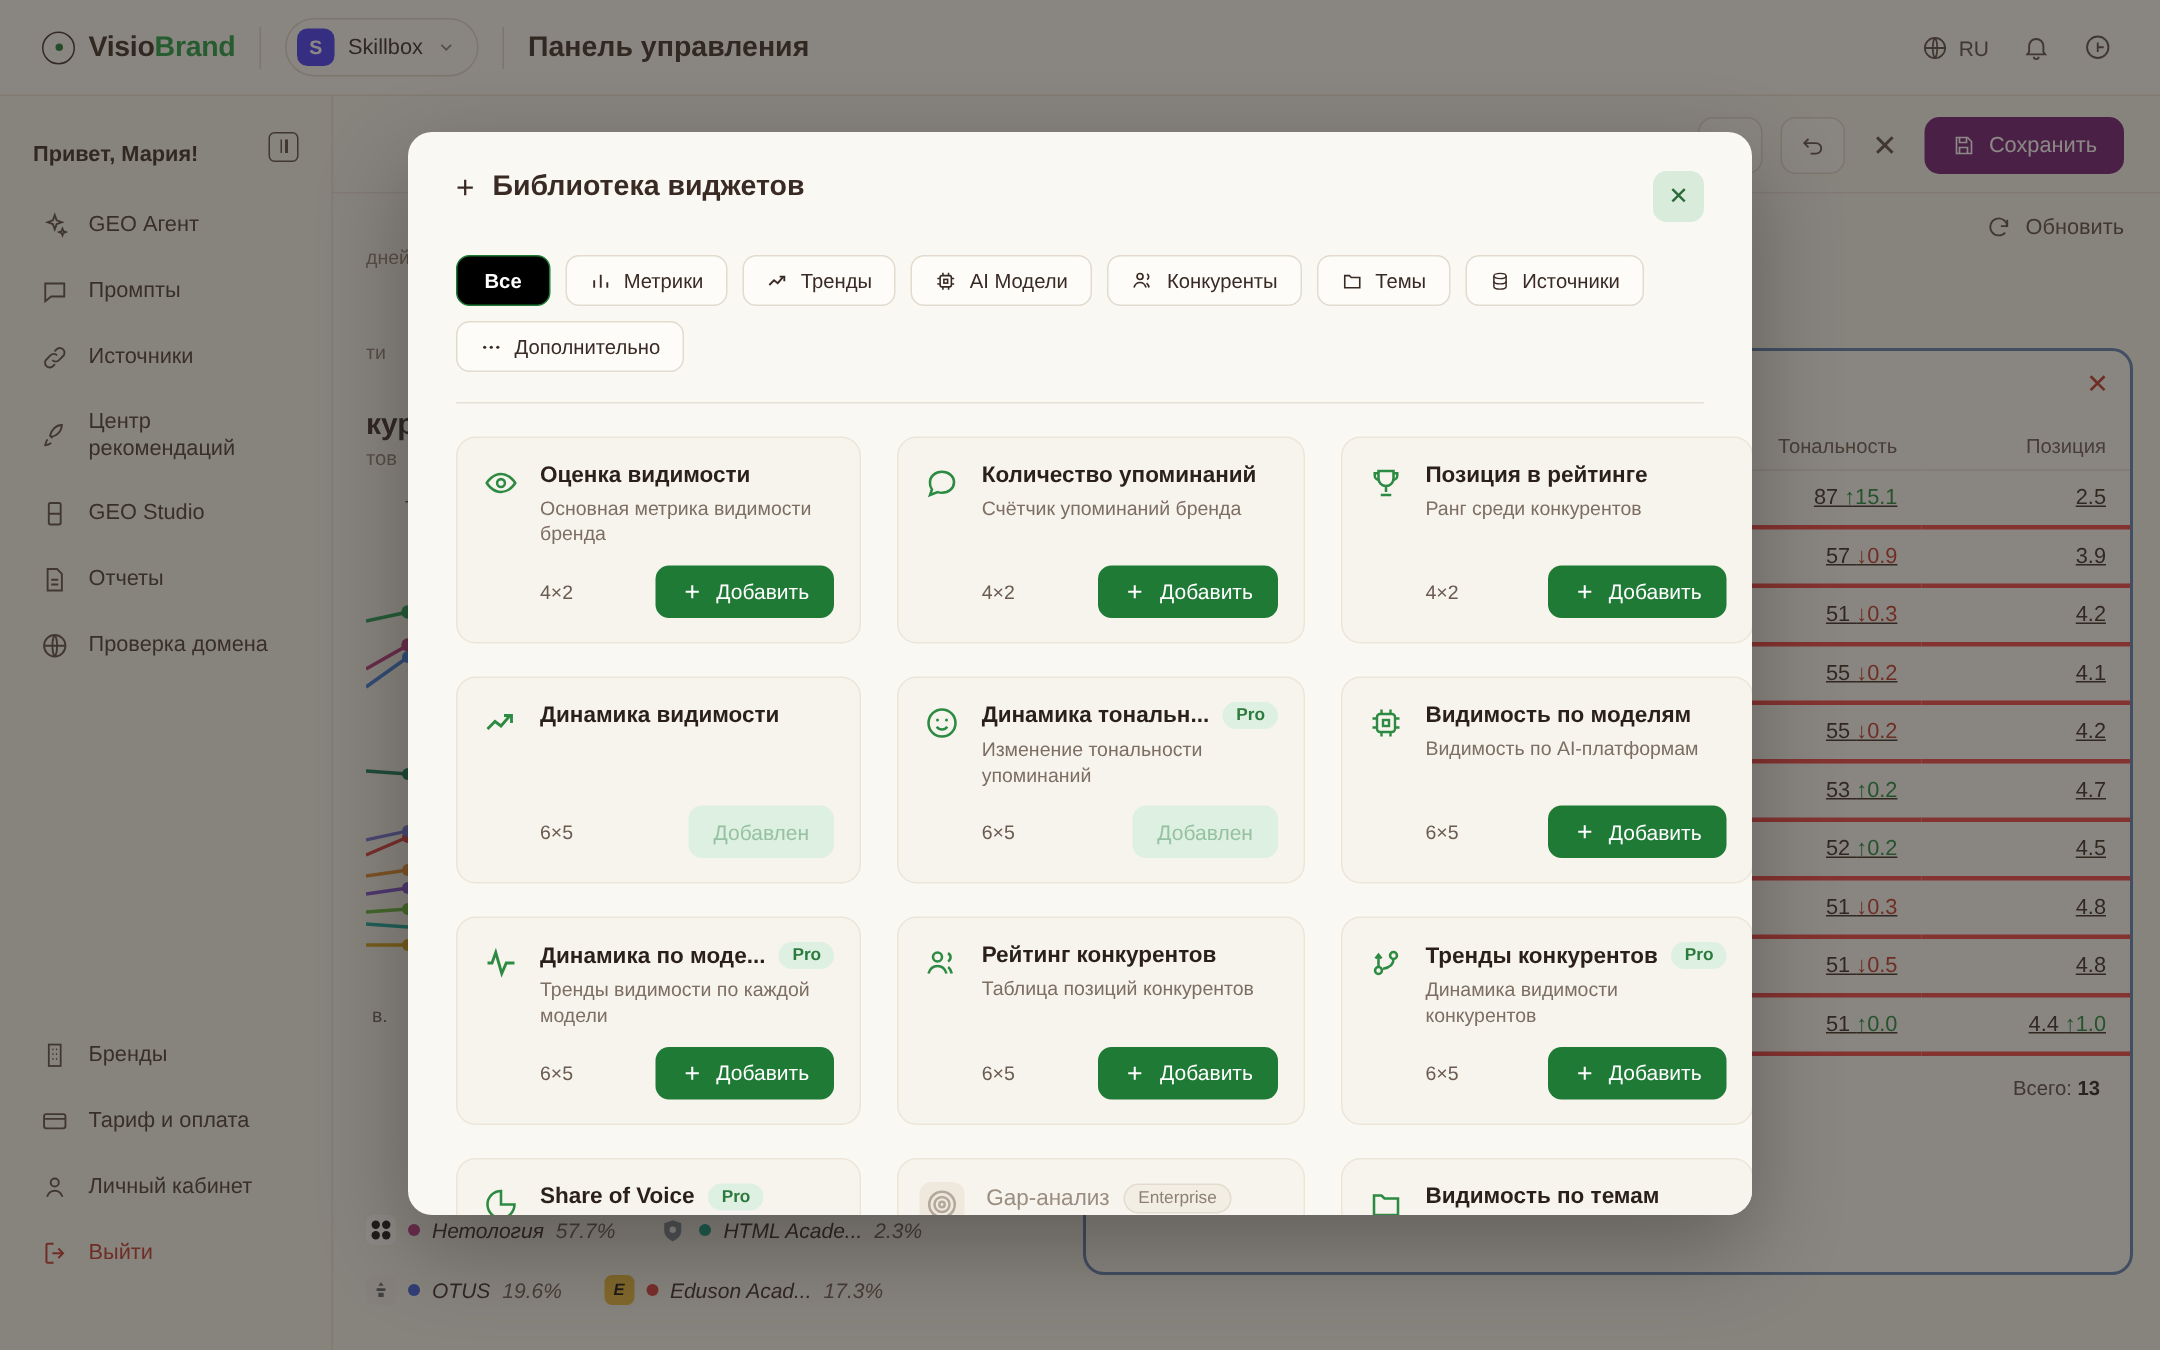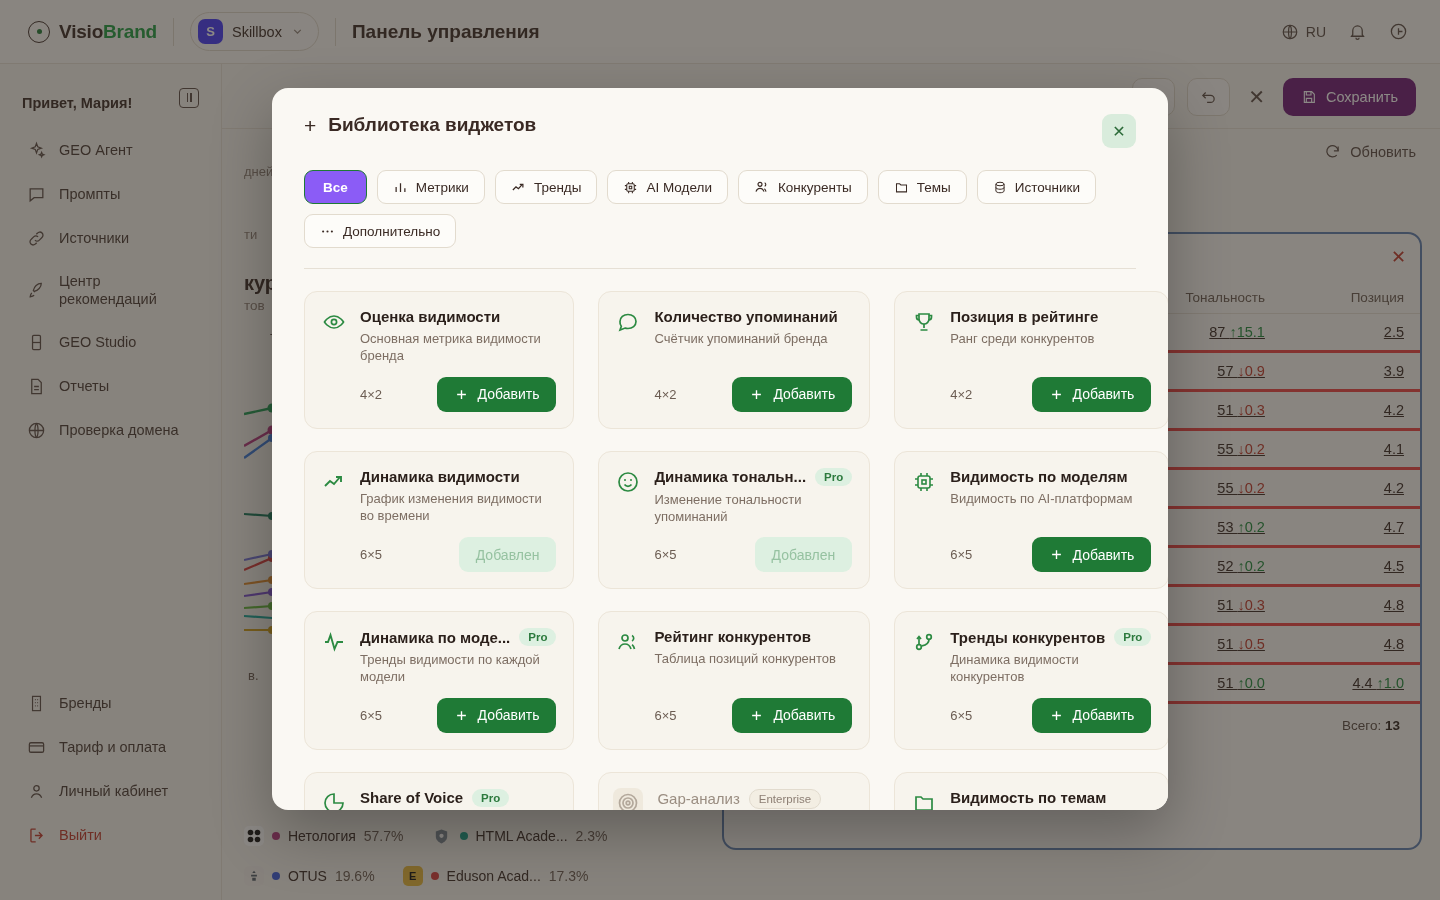--- a/index.html
+++ b/index.html
@@ -82,21 +82,21 @@
   .tb-save { background: #701a75; color: #fff; border-radius: 10px; height: 38px; display:flex; align-items:center; gap:9px; padding: 0 18px; font-size: 14.5px; }
   .refresh-row { display: flex; justify-content: flex-end; padding: 14px 24px; }
   .refresh { display: flex; align-items: center; gap: 9px; color: #5c4d45; font-size: 14.5px; }
 
   .bg-left-col { position: absolute; left: 0; top: 100px; width: 470px; padding: 0 22px; }
   .bg-sub { font-size: 13px; color: #8d7f74; }
   .bg-h { font-size: 20px; font-weight: 700; color: #3a2a24; margin-top: 4px; }
   .bg-h2 { font-size: 13.5px; color: #8d7f74; margin-top: 3px; }
   .bg-chip { font-size: 13.5px; color: #5c4d45; margin-top: 18px; }
   .spark { margin-top: 26px; }
-  .legend-wrap { position: absolute; left: 0; bottom: 4px; width: 480px; padding: 0 22px; }
+  .legend-wrap { position: absolute; left: 0; bottom: 20px; width: 480px; padding: 0 22px; font-style: italic; }
   .legend-row { display: flex; align-items: center; gap: 28px; height: 40px; }
   .lg { display: flex; align-items: center; gap: 8px; font-size: 14px; color: #3a2a24; }
   .lg .fav { width: 20px; height: 20px; border-radius: 5px; display: flex; align-items: center; justify-content: center; font-size: 11px; font-weight: 700; }
   .lg .dt { width: 8px; height: 8px; border-radius: 50%; }
   .lg .pct { color: #6b5c52; }
 
   
   .bg-panel { position: absolute; right: 18px; top: 168px; width: 700px; height: 618px; background: #faf8f3; border: 2px solid #5e7fb0; border-radius: 14px; overflow: hidden; }
   .bg-panel-x { position: absolute; right: 14px; top: 12px; color: #c0392b; font-size: 18px; }
   .tbl { width: 100%; border-collapse: collapse; margin-top: 48px; }
@@ -126,21 +126,21 @@
     background: #d9ecdc; color: #2c6b39; border: none;
     display: flex; align-items: center; justify-content: center; font-size: 16px; cursor: pointer;
   }
   .chips { display: flex; flex-wrap: wrap; gap: 10px; padding: 22px 0 0 0; }
   .chip {
     display: flex; align-items: center; gap: 8px;
     height: 34px; padding: 0 15px; border-radius: 9px;
     border: 1px solid #e2dbce; background: #fdfcf9;
     font-size: 13.5px; color: #3a2a24; cursor: pointer; white-space: nowrap;
   }
-  .chip.active { background: #8b5cf6; border-color: #1f7a36; color: #fff; font-weight: 600; padding: 0 18px; }
+  .chip.active { background: #000000; border-color: #1f7a36; color: #fff; font-weight: 600; padding: 0 18px; }
   .chip svg { display: block; }
   .modal-div { height: 1px; background: #e6e0d5; margin: 20px 0 0 0; }
 
   .grid-scroll { flex: 1; overflow: hidden; padding: 22px 32px 0 32px; position: relative; }
   .grid { display: grid; grid-template-columns: repeat(3, 1fr); gap: 22px 24px; }
   .card {
     background: #f7f4ed; border: 1px solid #ece5d8; border-radius: 13px;
     padding: 16px 17px; display: flex; gap: 14px; min-height: 128px;
   }
   .card .cico { flex: 0 0 24px; width: 24px; height: 24px; color: #2c8a42; margin-top: 2px; }
@@ -683,21 +683,20 @@
           </div>
           <div class="card">
             <span class="cico"><svg width="24" height="24" viewBox="0 0 24 24" fill="none" stroke="currentColor" stroke-width="1.9">
                 <path d="M3 16l5-5 4 3 6-7"></path>
                 <path d="M14 7h5v5"></path>
               </svg></span>
             <div class="card-body">
               <div class="card-title-row">
                 <span class="card-title">Динамика видимости</span>
               </div>
-              <div class="card-desc">График изменения видимости во времени</div>
               <div class="card-foot">
                 <span class="size">6×5</span>
                 <span class="btn-added">Добавлен</span>
               </div>
             </div>
           </div>
           <div class="card">
             <span class="cico"><svg width="24" height="24" viewBox="0 0 24 24" fill="none" stroke="currentColor" stroke-width="1.7">
                 <circle cx="12" cy="12" r="9"></circle>
                 <circle cx="9" cy="10" r="1" fill="currentColor" stroke="none"></circle>

